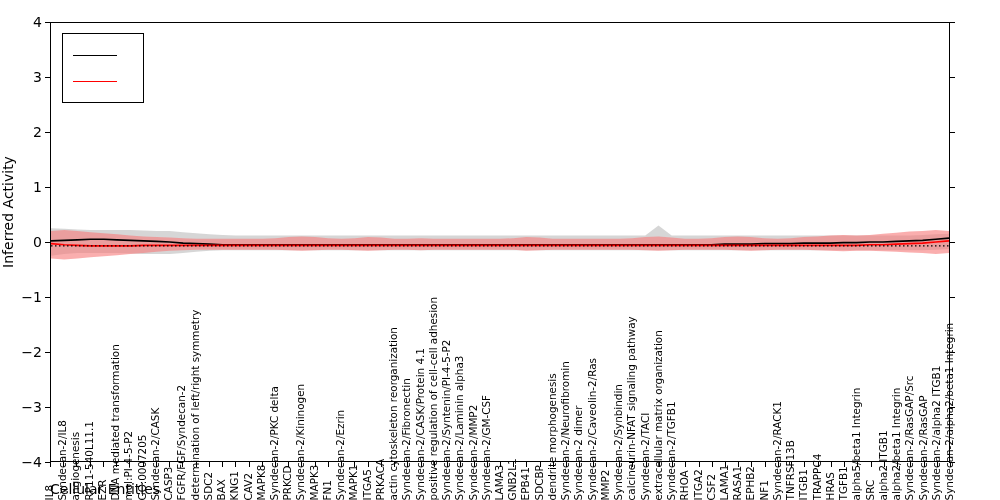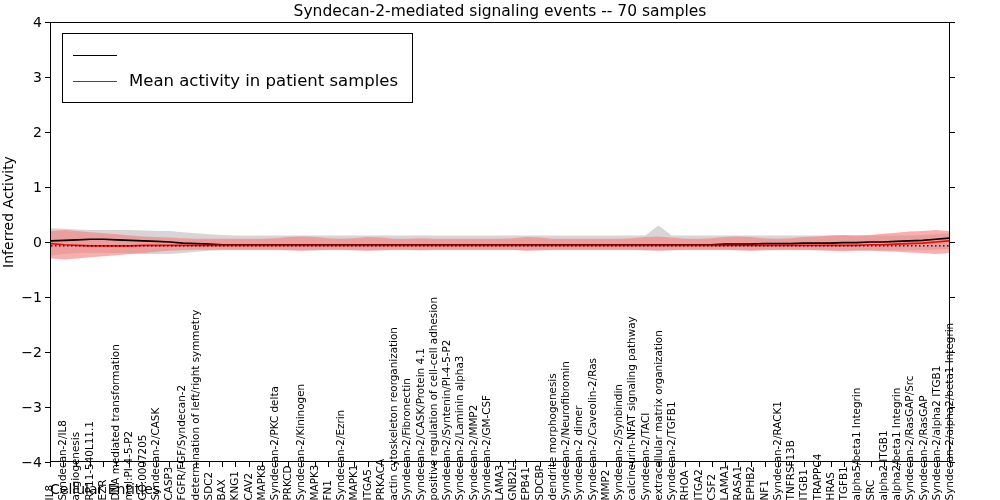--- a/index.html
+++ b/index.html
@@ -158,21 +158,20 @@
     line-height: 18px;
     color: #000000;
     white-space: nowrap;
   }
 </style>
 </head>
 <body>
 
 <div id="figure">
 
-  <div id="chart-title">Syndecan-2-mediated signaling events -- 70 samples</div>
 
   <div id="axes">
     <svg id="plot-canvas" viewBox="0 0 900 440" preserveAspectRatio="none">
         <path d="M0.00 206.25L13.24 206.80L26.47 207.35L39.71 207.90L52.94 207.90L66.18 207.90L79.41 207.90L92.65 208.45L105.88 209.00L119.12 209.00L132.35 210.10L145.59 211.20L158.82 212.30L172.06 212.85L185.29 213.40L198.53 213.40L211.76 213.40L225.00 213.40L238.24 213.40L251.47 213.40L264.71 213.40L277.94 213.40L291.18 213.40L304.41 213.40L317.65 213.40L330.88 213.40L344.12 213.40L357.35 213.40L370.59 213.40L383.82 213.40L397.06 213.40L410.29 213.40L423.53 213.40L436.76 213.40L450.00 213.40L463.24 213.40L476.47 213.40L489.71 213.40L502.94 213.40L516.18 213.40L529.41 213.40L542.65 213.40L555.88 213.40L569.12 213.40L582.35 213.40L595.59 213.40L608.82 203.50L622.06 213.40L635.29 213.40L648.53 213.40L661.76 213.40L675.00 213.40L688.24 213.40L701.47 213.40L714.71 213.40L727.94 213.40L741.18 213.40L754.41 213.40L767.65 213.40L780.88 213.40L794.12 213.40L807.35 213.40L820.59 213.40L833.82 213.40L847.06 213.40L860.29 213.40L873.53 212.85L886.76 212.30L900.00 211.75L900.00 227.15L886.76 227.70L873.53 228.25L860.29 228.25L847.06 228.25L833.82 228.25L820.59 228.25L807.35 228.25L794.12 228.25L780.88 228.25L767.65 228.25L754.41 228.25L741.18 228.25L727.94 228.25L714.71 228.25L701.47 228.25L688.24 228.25L675.00 228.25L661.76 228.25L648.53 228.25L635.29 228.25L622.06 228.25L608.82 228.25L595.59 228.25L582.35 228.25L569.12 228.25L555.88 228.25L542.65 228.25L529.41 228.25L516.18 228.25L502.94 228.25L489.71 228.25L476.47 228.25L463.24 228.25L450.00 228.25L436.76 228.25L423.53 228.25L410.29 228.25L397.06 228.25L383.82 228.25L370.59 228.25L357.35 228.25L344.12 228.25L330.88 228.25L317.65 228.25L304.41 228.25L291.18 228.25L277.94 228.25L264.71 228.25L251.47 228.25L238.24 228.25L225.00 228.25L211.76 228.25L198.53 228.25L185.29 228.25L172.06 228.25L158.82 228.80L145.59 229.90L132.35 231.00L119.12 232.10L105.88 232.10L92.65 232.10L79.41 231.55L66.18 231.00L52.94 231.00L39.71 231.00L26.47 231.00L13.24 232.10L0.00 233.75Z" fill="#c8c8c8" fill-opacity="0.75" stroke="none"></path>
         <path d="M0.00 209.00L13.24 207.90L26.47 209.00L39.71 210.10L52.94 211.20L66.18 212.30L79.41 213.40L92.65 214.50L105.88 215.05L119.12 215.60L132.35 216.15L145.59 216.70L158.82 216.70L172.06 216.70L185.29 216.70L198.53 216.70L211.76 216.70L225.00 216.15L238.24 215.05L251.47 214.50L264.71 215.05L277.94 216.15L291.18 216.70L304.41 216.15L317.65 215.05L330.88 215.60L344.12 216.70L357.35 216.70L370.59 216.15L383.82 216.70L397.06 216.70L410.29 216.70L423.53 216.70L436.76 216.70L450.00 216.70L463.24 216.15L476.47 215.05L489.71 215.60L502.94 216.70L516.18 216.70L529.41 216.70L542.65 216.70L555.88 216.70L569.12 216.70L582.35 216.15L595.59 215.05L608.82 214.50L622.06 215.60L635.29 216.70L648.53 216.70L661.76 216.15L675.00 215.05L688.24 214.50L701.47 215.05L714.71 216.15L727.94 216.70L741.18 216.15L754.41 215.05L767.65 214.50L780.88 213.40L794.12 212.85L807.35 213.40L820.59 212.85L833.82 211.75L847.06 210.65L860.29 209.55L873.53 209.00L886.76 207.90L900.00 209.00L900.00 231.00L886.76 232.10L873.53 231.00L860.29 230.45L847.06 229.90L833.82 229.35L820.59 228.80L807.35 228.80L794.12 229.35L780.88 228.80L767.65 228.25L754.41 227.70L741.18 227.70L727.94 227.70L714.71 228.25L701.47 228.80L688.24 228.25L675.00 227.70L661.76 227.70L648.53 227.70L635.29 227.70L622.06 228.25L608.82 228.80L595.59 228.25L582.35 227.70L569.12 227.70L555.88 227.70L542.65 227.70L529.41 227.70L516.18 227.70L502.94 227.70L489.71 228.25L476.47 228.80L463.24 227.70L450.00 227.70L436.76 227.70L423.53 227.70L410.29 227.70L397.06 227.70L383.82 227.70L370.59 228.25L357.35 227.70L344.12 227.70L330.88 228.25L317.65 228.80L304.41 228.25L291.18 227.70L277.94 227.70L264.71 228.25L251.47 228.80L238.24 228.25L225.00 227.70L211.76 227.70L198.53 227.70L185.29 227.70L172.06 227.70L158.82 227.70L145.59 227.70L132.35 228.25L119.12 228.80L105.88 229.90L92.65 231.00L79.41 232.10L66.18 233.20L52.94 234.30L39.71 235.40L26.47 236.50L13.24 237.60L0.00 236.50Z" fill="#f77c7c" fill-opacity="0.62" stroke="none"></path>
         <path d="M0.00 218.90L13.24 218.35L26.47 217.80L39.71 217.25L52.94 217.25L66.18 217.80L79.41 218.35L92.65 218.90L105.88 219.45L119.12 220.00L132.35 221.10L145.59 221.65L158.82 222.20L172.06 222.75L185.29 222.75L198.53 222.75L211.76 222.75L225.00 222.75L238.24 222.75L251.47 222.75L264.71 222.75L277.94 222.75L291.18 222.75L304.41 222.75L317.65 222.75L330.88 222.75L344.12 222.75L357.35 222.75L370.59 222.75L383.82 222.75L397.06 222.75L410.29 222.75L423.53 222.75L436.76 222.75L450.00 222.75L463.24 222.75L476.47 222.75L489.71 222.75L502.94 222.75L516.18 222.75L529.41 222.75L542.65 222.75L555.88 222.75L569.12 222.75L582.35 222.75L595.59 222.75L608.82 222.75L622.06 222.75L635.29 222.75L648.53 222.75L661.76 222.75L675.00 222.20L688.24 222.20L701.47 222.20L714.71 221.65L727.94 221.65L741.18 221.65L754.41 221.10L767.65 221.10L780.88 221.10L794.12 220.55L807.35 220.55L820.59 220.00L833.82 220.00L847.06 219.45L860.29 218.90L873.53 218.35L886.76 217.25L900.00 216.15" fill="none" stroke="#000000" stroke-width="1.7" vector-effect="non-scaling-stroke"></path>
         <path d="M0.00 221.65L13.24 222.75L26.47 223.30L39.71 223.85L52.94 223.85L66.18 223.85L79.41 223.85L92.65 223.30L105.88 223.30L119.12 223.30L132.35 223.30L145.59 223.30L158.82 223.30L172.06 223.30L185.29 223.30L198.53 223.30L211.76 223.30L225.00 223.30L238.24 223.30L251.47 223.30L264.71 223.30L277.94 223.30L291.18 223.30L304.41 223.30L317.65 223.30L330.88 223.30L344.12 223.30L357.35 223.30L370.59 223.30L383.82 223.30L397.06 223.30L410.29 223.30L423.53 223.30L436.76 223.30L450.00 223.30L463.24 223.30L476.47 223.30L489.71 223.30L502.94 223.30L516.18 223.30L529.41 223.30L542.65 223.30L555.88 223.30L569.12 223.30L582.35 223.30L595.59 223.30L608.82 223.30L622.06 223.30L635.29 223.30L648.53 223.30L661.76 223.30L675.00 223.30L688.24 223.30L701.47 223.30L714.71 223.30L727.94 223.30L741.18 223.30L754.41 223.30L767.65 223.30L780.88 223.30L794.12 223.30L807.35 223.30L820.59 222.75L833.82 222.75L847.06 222.20L860.29 221.65L873.53 221.10L886.76 220.00L900.00 218.90" fill="none" stroke="#ff0000" stroke-width="1.7" vector-effect="non-scaling-stroke"></path>
         <path d="M0.00 223.85L13.24 223.85L26.47 223.85L39.71 223.85L52.94 223.85L66.18 223.85L79.41 223.85L92.65 223.85L105.88 223.85L119.12 223.85L132.35 223.85L145.59 223.85L158.82 223.85L172.06 223.85L185.29 223.85L198.53 223.85L211.76 223.85L225.00 223.85L238.24 223.85L251.47 223.85L264.71 223.85L277.94 223.85L291.18 223.85L304.41 223.85L317.65 223.85L330.88 223.85L344.12 223.85L357.35 223.85L370.59 223.85L383.82 223.85L397.06 223.85L410.29 223.85L423.53 223.85L436.76 223.85L450.00 223.85L463.24 223.85L476.47 223.85L489.71 223.85L502.94 223.85L516.18 223.85L529.41 223.85L542.65 223.85L555.88 223.85L569.12 223.85L582.35 223.85L595.59 223.85L608.82 223.85L622.06 223.85L635.29 223.85L648.53 223.85L661.76 223.85L675.00 223.85L688.24 223.85L701.47 223.85L714.71 223.85L727.94 223.85L741.18 223.85L754.41 223.85L767.65 223.85L780.88 223.85L794.12 223.85L807.35 223.85L820.59 223.85L833.82 223.85L847.06 223.85L860.29 223.85L873.53 223.85L886.76 223.85L900.00 223.85" fill="none" stroke="#000000" stroke-width="1.4" vector-effect="non-scaling-stroke" stroke-dasharray="1.5,2.5"></path>
       </svg>
   </div>
@@ -487,17 +486,16 @@
       </div>
     </div>
   <div id="xlabel">Cellular Entities</div>
 
   <div id="legend">
       <div class="legend-row">
         <span class="legend-swatch black"></span>
       </div>
       <div class="legend-row">
         <span class="legend-swatch red"></span>
-        <span class="legend-text">Mean activity in patient samples</span>
       </div>
     </div>
 
 </div>
 
 </body></html>

